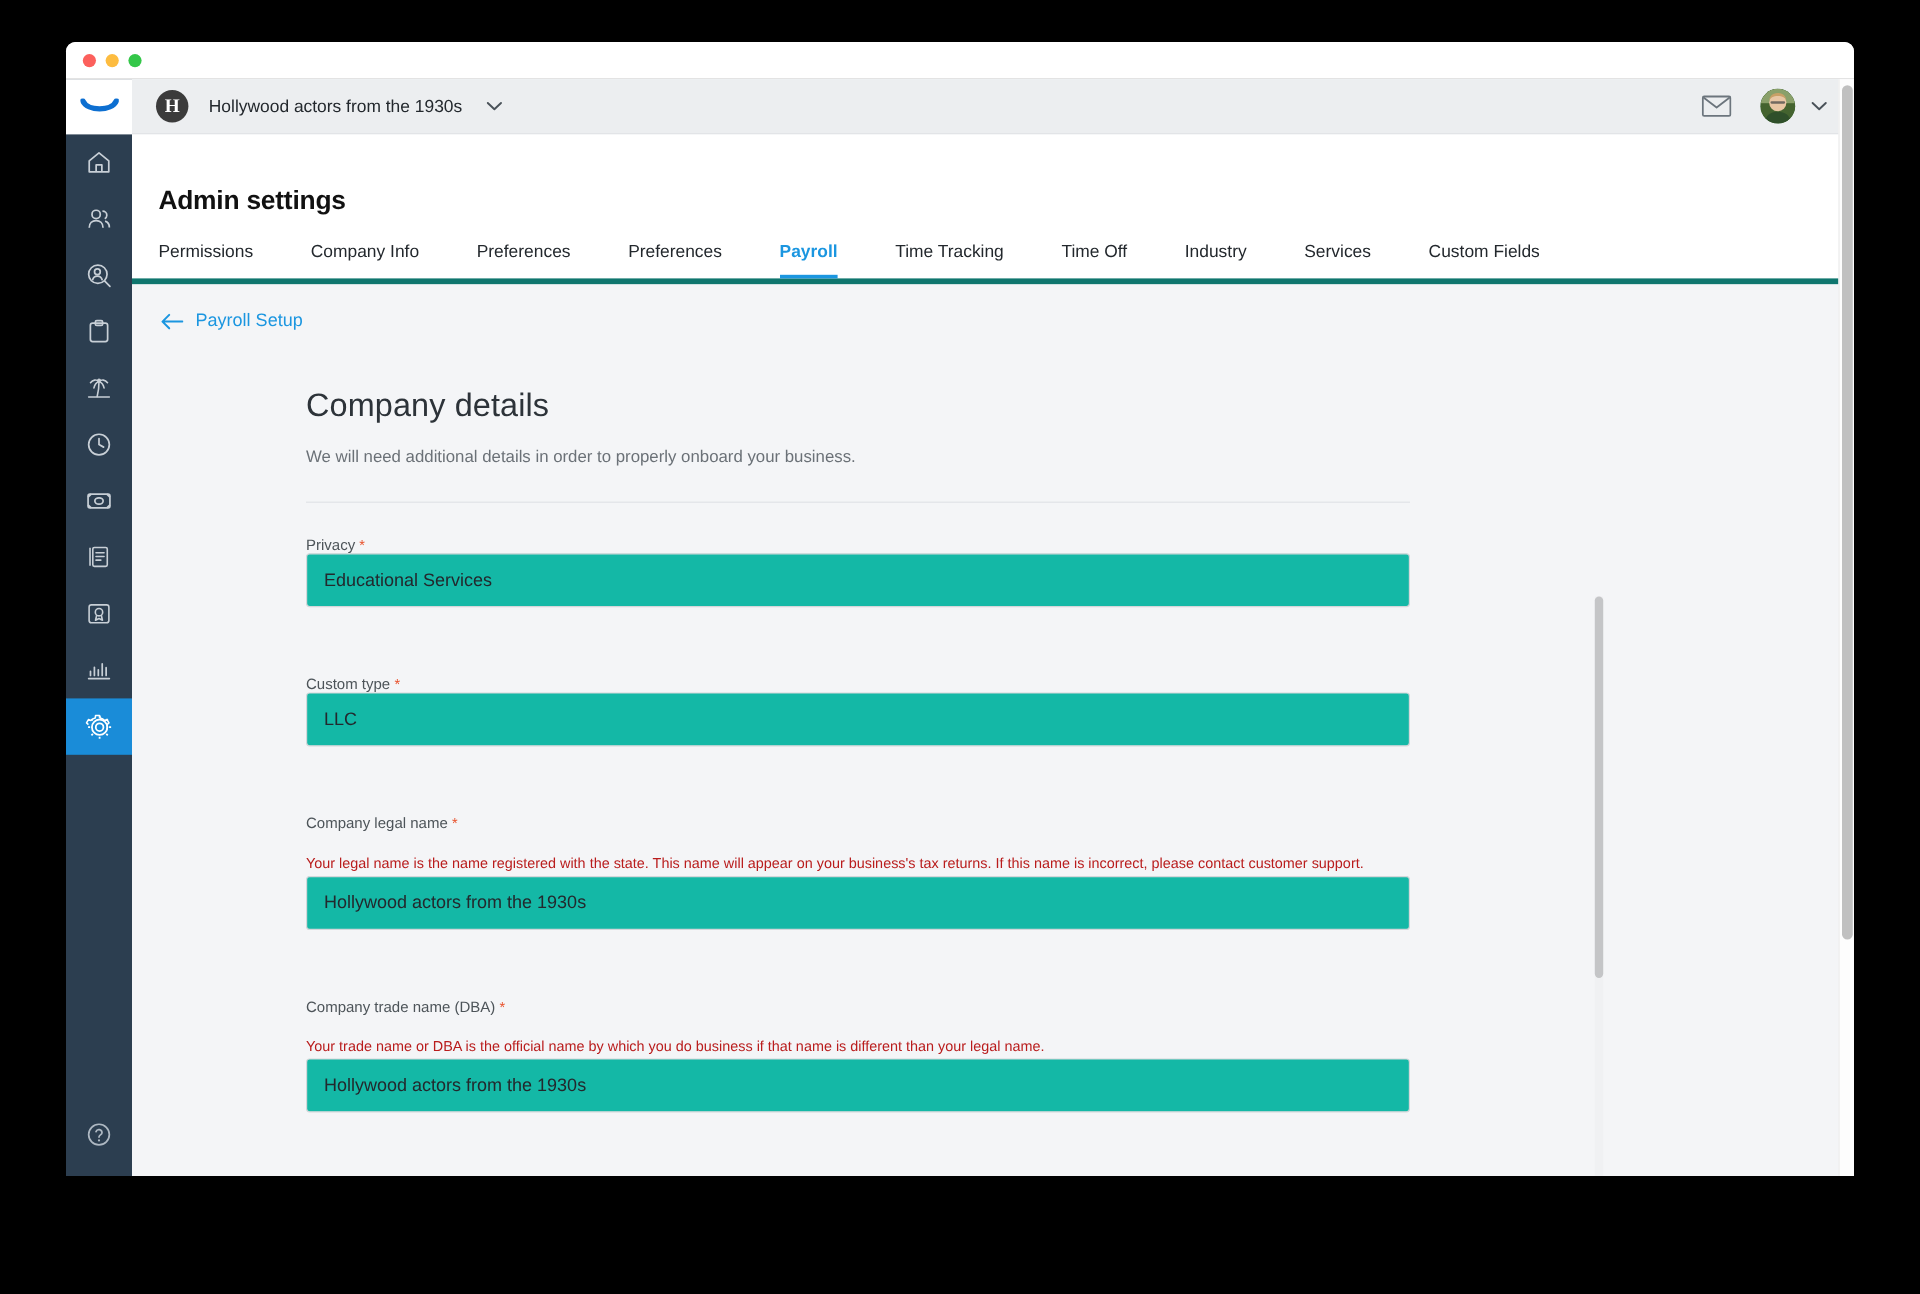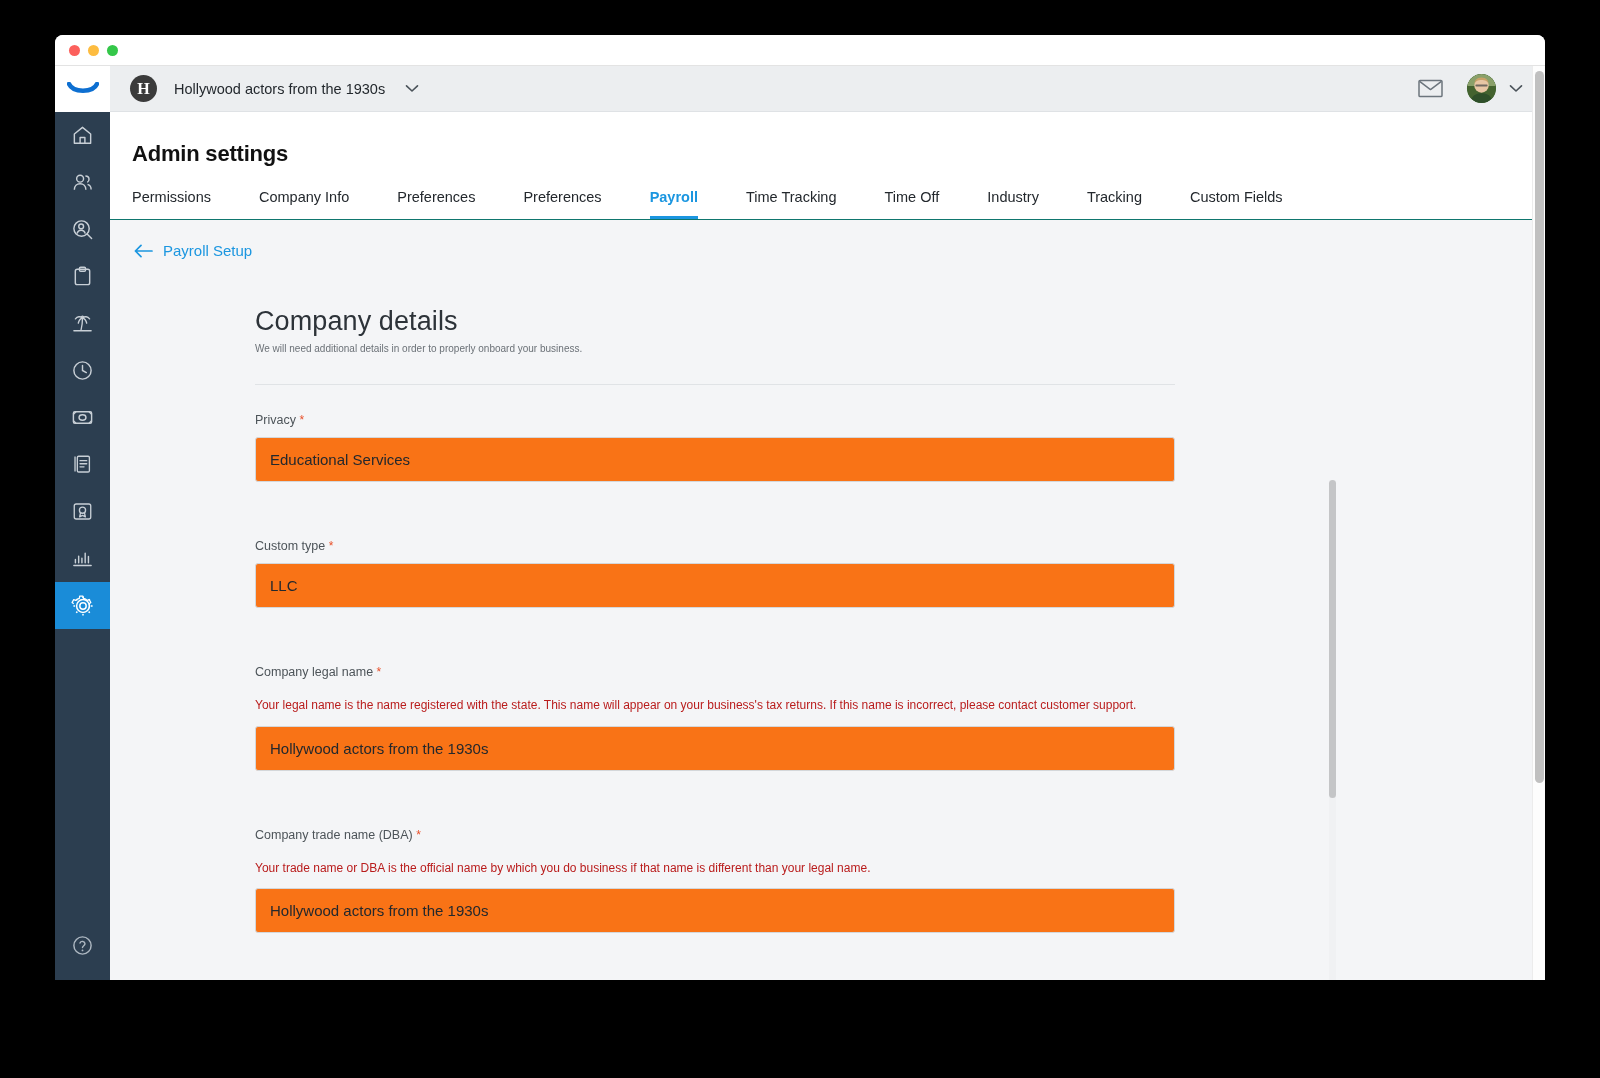--- a/index.html
+++ b/index.html
@@ -105,22 +105,22 @@
     position: relative;
     background: #3f6b3a;
     cursor: pointer;
   }
   #user-chevron { margin-left: 13px; cursor: pointer; display:flex; align-items:center; }
 
   
   #pagehead {
     background: #ffffff;
     flex: 0 0 auto;
-    padding: 3px 0 0 0;
-    border-bottom: 1px solid #0f766e;
+    padding: 16px 0 0 0;
+    border-bottom: 5px solid #0f766e;
   }
   #page-title {
     font-size: 22px; font-weight: 700; color: #111;
     padding: 26px 0 0 22px;
     letter-spacing: -0.2px;
   }
   #tabs {
     display: flex;
     padding: 22px 0 0 22px;
     gap: 0;
@@ -160,41 +160,40 @@
   #form-wrap {
     margin-left: 145px;
     width: 920px;
     padding-top: 47px;
   }
   #section-title {
     font-size: 27px; color: #2d3339; font-weight: 400;
     letter-spacing: 0.1px;
   }
   #section-sub {
-    font-size: 10px; color: #6b7177; margin-top: 6px;
+    font-size: 14px; color: #6b7177; margin-top: 18px;
   }
   .divider {
     height: 1px; background: #e0e3e6;
     margin: 30px 0 0 0;
     width: 920px;
   }
   .field { padding-top: 28px; }
   .field-label {
     font-size: 12.5px; color: #4d5459;
   }
   .req { color: #e8502a; font-size: 12px; }
   .field-help {
     font-size: 12px; color: #b91c1c;
     margin-top: 16px; line-height: 1.72;
     max-width: 900px;
   }
   .field-input {
-    margin-top: 10px;
     height: 45px;
-    background: #f97316;
+    background: #14b8a6;
     border: 1px solid #d4d7da;
     border-radius: 3px;
     display: flex; align-items: center;
     padding: 0 14px;
     font-size: 15px; color: #23282d;
     cursor: text;
   }
   .field.gap-lg { padding-top: 57px; }
 
   
@@ -399,21 +398,21 @@
         <div id="page-title">Admin settings</div>
         <div id="tabs">
           <div class="tab">Permissions</div>
           <div class="tab">Company Info</div>
           <div class="tab">Preferences</div>
           <div class="tab">Preferences</div>
           <div class="tab active">Payroll</div>
           <div class="tab">Time Tracking</div>
           <div class="tab">Time Off</div>
           <div class="tab">Industry</div>
-          <div class="tab">Tracking</div>
+          <div class="tab">Services</div>
           <div class="tab">Custom Fields</div>
         </div>
       </div>
 
       <div id="scrollarea">
 
         <div id="backlink">
           <span class="arrow">
             <svg width="19" height="14" viewBox="0 0 19 14" fill="none" stroke="#1b96e0" stroke-width="1.7">
               <path d="M18 7 L1.6 7 M7 1.4 L1.4 7 L7 12.6" stroke-linecap="round" stroke-linejoin="round"></path>

